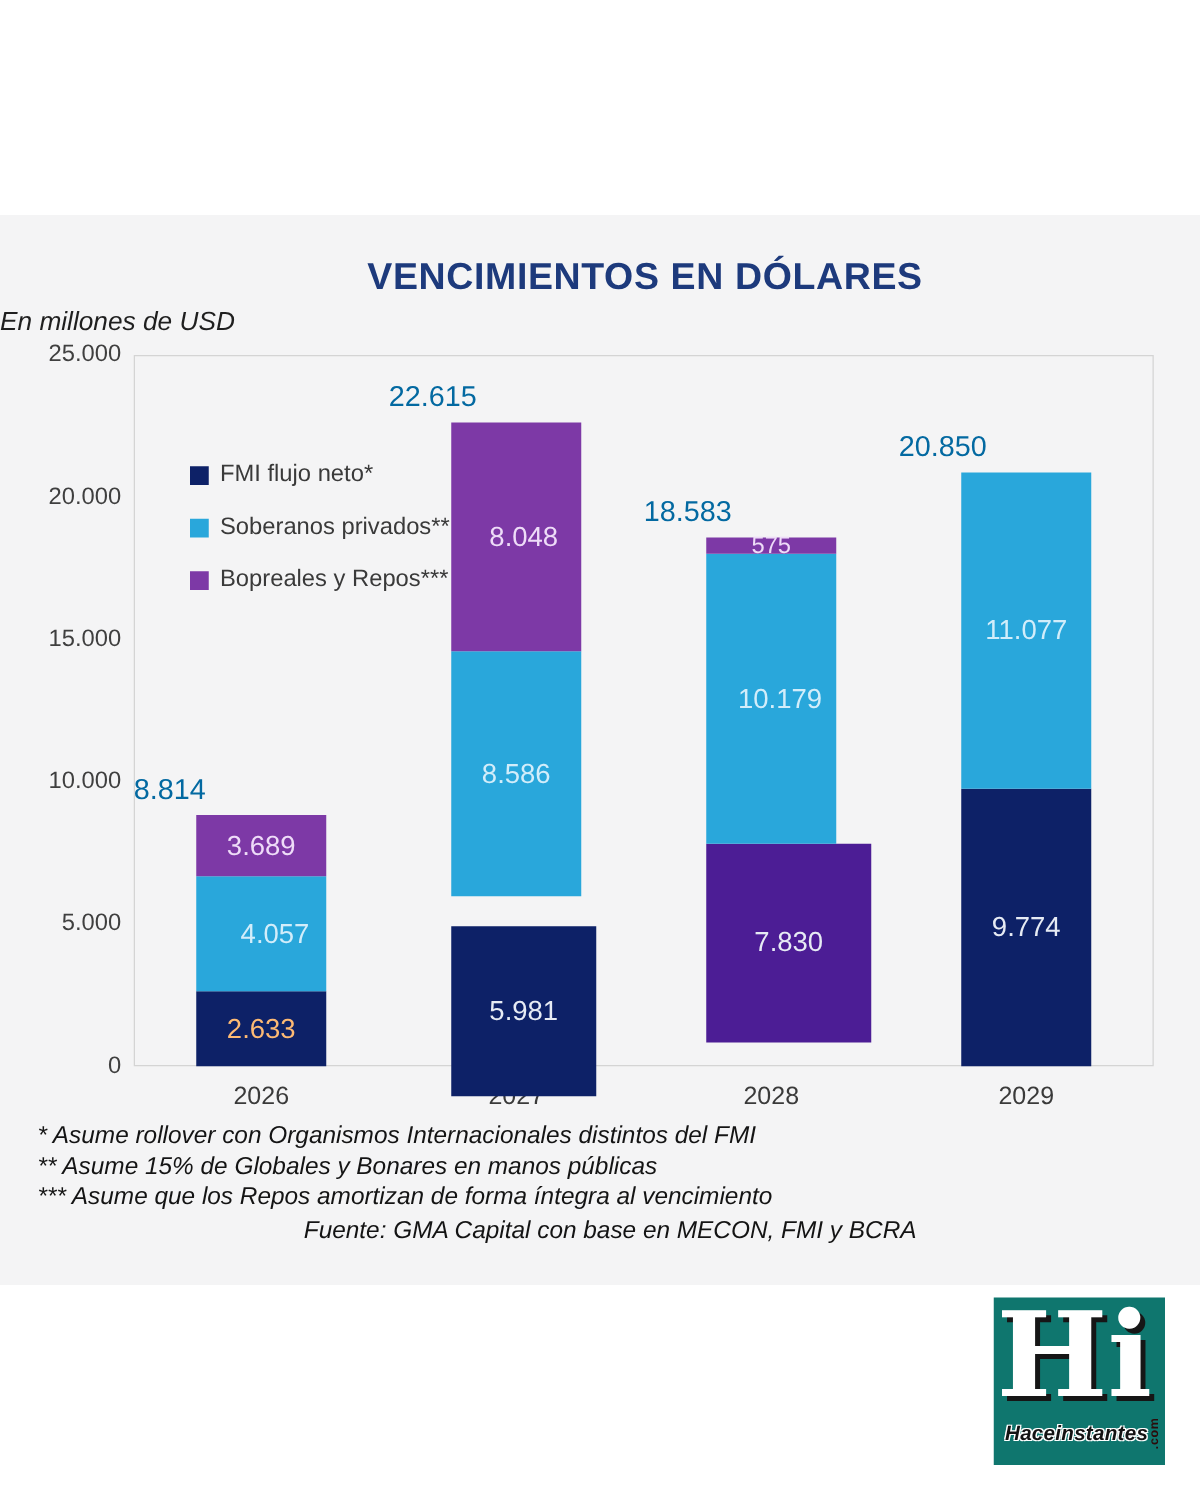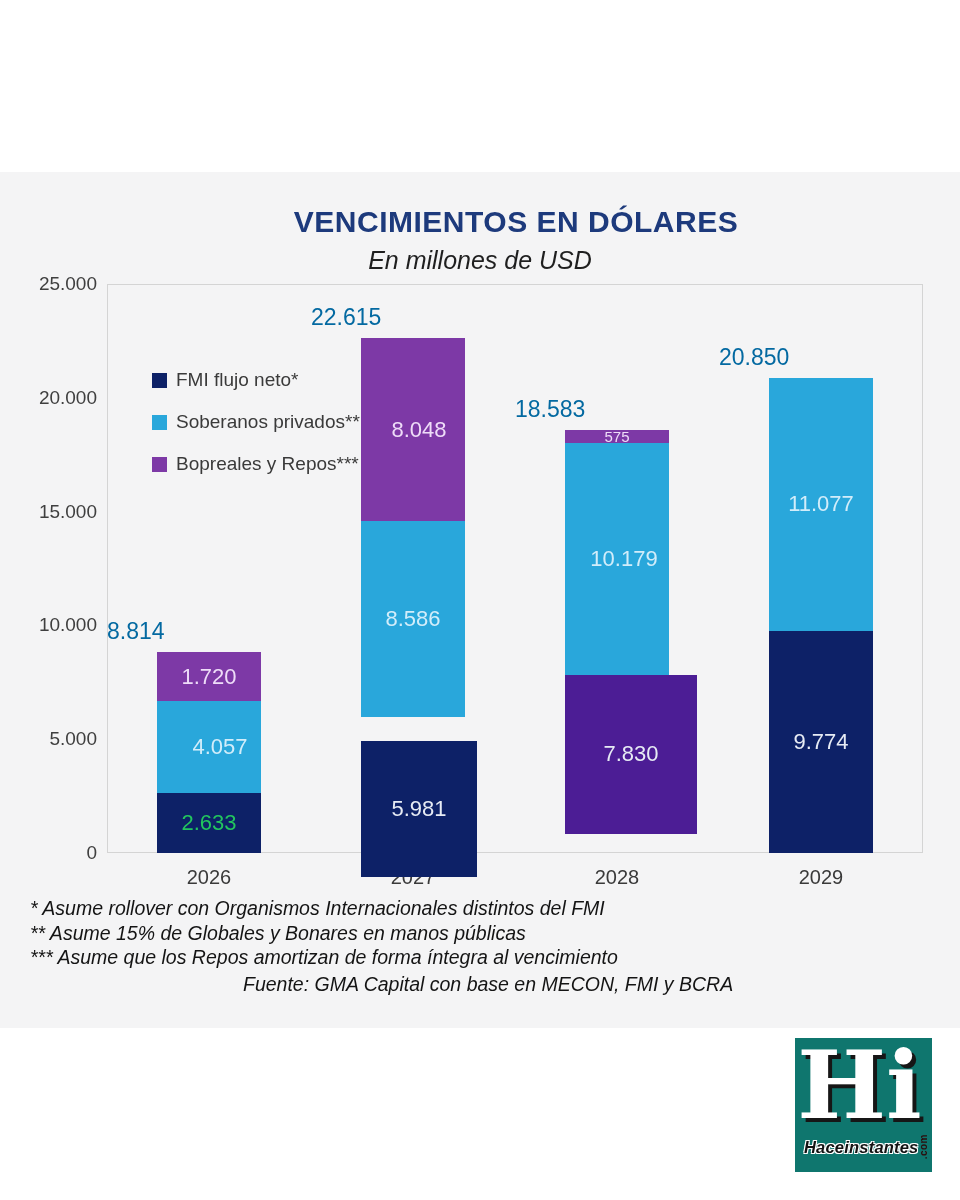--- a/index.html
+++ b/index.html
@@ -9,22 +9,22 @@
   }
   .panel{
     position:absolute;left:0;top:172px;width:960px;height:856px;
     background:#f4f4f5;
   }
   .title{
     position:absolute;top:33px;left:0;width:100%;text-align:center;
     font-size:30px;font-weight:bold;letter-spacing:.5px;color:#1d3a7c;padding-left:36px;
   }
   .subtitle{
-    position:absolute;top:74px;left:0;width:100%;text-align:center;
-    font-size:25px;font-style:italic;color:#1f1f1f;
+    position:absolute;top:74px;left:0;width:100%;
+    font-size:21px;font-style:italic;color:#1f1f1f;
   }
   .chart{position:absolute;inset:0;}
   .plot{
     position:absolute;left:107px;top:112px;width:816px;height:569px;
     border:1.5px solid #d4d4d4;box-sizing:border-box;
   }
   .ytick{
     position:absolute;right:863px;width:120px;text-align:right;
     font-size:19px;color:#3f3f3f;
   }
@@ -33,21 +33,21 @@
   }
   .legend{position:absolute;left:152px;top:198px;}
   .legend-item{display:flex;align-items:center;height:20px;margin-bottom:22px;}
   .legend-swatch{width:15px;height:15px;margin-right:9px;flex:0 0 auto;}
   .legend-label{font-size:19px;color:#3a3a3a;white-space:nowrap;}
   .seg{position:absolute;}
   .seg-label{
     position:absolute;inset:0;display:flex;align-items:center;justify-content:center;
     font-size:22px;overflow:visible;white-space:nowrap;
   }
-  .seg-label.small{font-size:15px;}
+  .seg-label.small{font-size:19px;}
   .total-label{
     position:absolute;height:28px;text-align:left;
     font-size:23px;color:#0369a1;
   }
   .footnotes{
     position:absolute;top:724px;left:30px;right:20px;
     font-size:19.5px;font-style:italic;color:#141414;line-height:24.5px;
   }
   .fuente{margin-top:2px;padding-left:213px;}
   .logo{
@@ -100,27 +100,27 @@
         <div class="ytick" style="top: 214.8px;">20.000</div>
         <div class="ytick" style="top: 328.6px;">15.000</div>
         <div class="ytick" style="top: 442.4px;">10.000</div>
         <div class="ytick" style="top: 556.2px;">5.000</div>
         <div class="ytick" style="top: 670px;">0</div>
         <div class="xtick" style="left: 107px; width: 204px; top: 694px;">2026</div>
         <div class="xtick" style="left: 311px; width: 204px; top: 694px;">2027</div>
         <div class="xtick" style="left: 515px; width: 204px; top: 694px;">2028</div>
         <div class="xtick" style="left: 719px; width: 204px; top: 694px;">2029</div>
         <div class="seg" style="left: 157px; width: 104px; height: 59.9271px; top: 621.073px; background: rgb(13, 33, 103);">
-          <div class="seg-label" style="color: #22c55e; border-radius: 15px;">2.633</div>
+          <div class="seg-label" style="color: #fdba74; border-radius: 15px;">2.633</div>
         </div>
         <div class="seg" style="left: 157px; width: 104px; height: 92.3373px; top: 528.736px; background: rgb(41, 167, 219);">
           <div class="seg-label" style="color: rgb(210, 237, 250); padding-left: 22px;">4.057</div>
         </div>
         <div class="seg" style="left: 157px; width: 104px; height: 48.365px; top: 480.371px; background: rgb(125, 57, 166);">
-          <div class="seg-label" style="color: rgb(238, 220, 248);">1.720</div>
+          <div class="seg-label" style="color: rgb(238, 220, 248);">3.689</div>
         </div>
         <div class="total-label" style="left: 107px; width: 204px; top: 446.371px;">8.814</div>
         <div class="seg" style="left: 361px; width: 116px; height: 136.128px; top: 569px; background: rgb(13, 33, 103);">
           <div class="seg-label" style="color: rgb(230, 235, 244);">5.981</div>
         </div>
         <div class="seg" style="left: 361px; width: 104px; height: 195.417px; top: 349.455px; background: rgb(41, 167, 219);">
           <div class="seg-label" style="color: rgb(210, 237, 250);">8.586</div>
         </div>
         <div class="seg" style="left: 361px; width: 104px; height: 183.172px; top: 166.283px; background: rgb(125, 57, 166);">
           <div class="seg-label" style="color: rgb(238, 220, 248); padding-left: 12px;">8.048</div>

